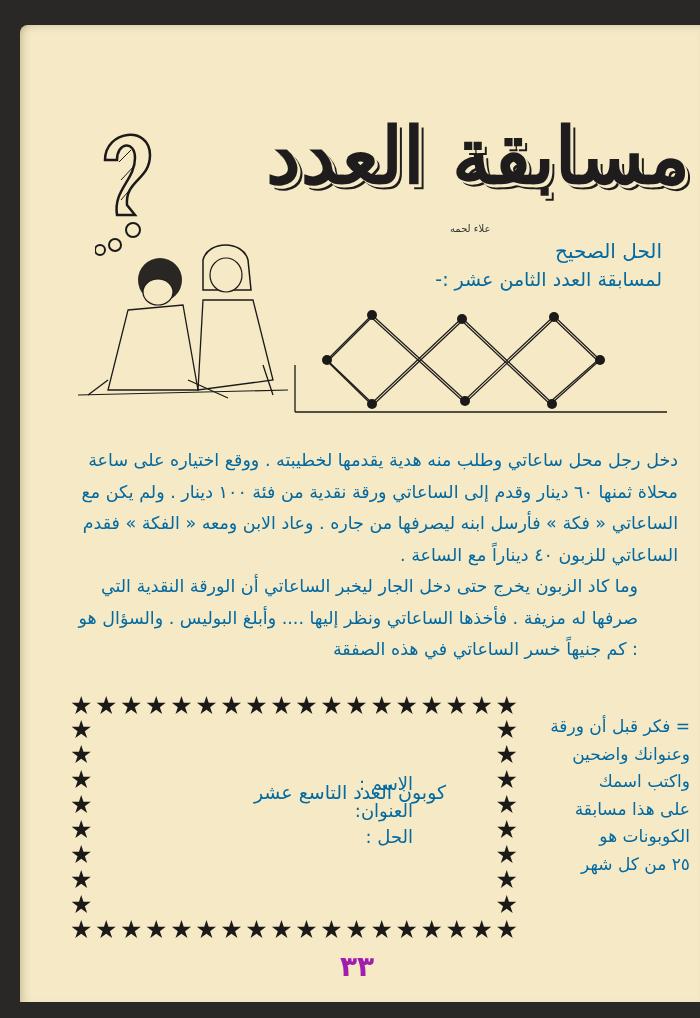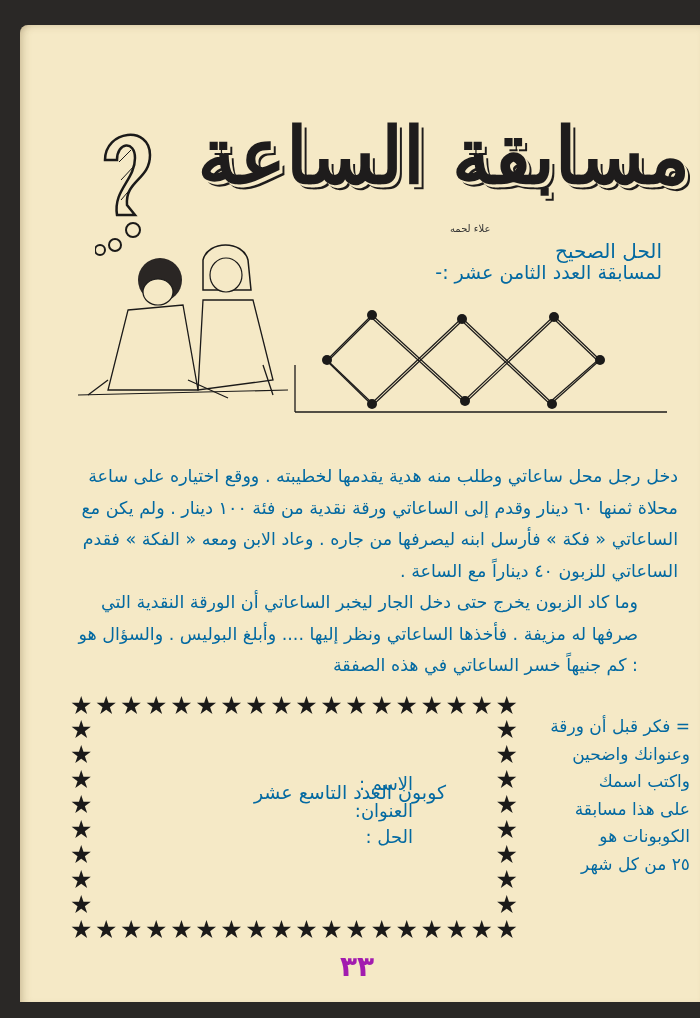--- a/index.html
+++ b/index.html
@@ -9,21 +9,21 @@
   .title-wrap{position:absolute;left:160px;top:70px;width:510px;height:150px;}
   .title{position:absolute;right:0;top:15px;font-family:"DejaVu Serif",serif;font-weight:bold;font-size:78px;color:#1e1c1c;direction:rtl;
         text-shadow:3px 3px 0 #f5e9c6,5px 5px 0 #1e1c1c;letter-spacing:-2px;}
   .signature{position:absolute;left:270px;top:128px;font-size:10px;color:#333;direction:rtl;}
   .qmark{position:absolute;left:95px;top:110px;width:60px;height:140px;}
   .rtl{direction:rtl;text-align:right;font-family:"DejaVu Sans",sans-serif;color:#0369a1;}
   .solution-head{position:absolute;right:58px;top:237px;font-size:20px;line-height:28px;}
   .solution-sub{position:absolute;right:58px;top:268px;font-size:19px;}
   .illus{position:absolute;left:68px;top:230px;width:230px;height:170px;}
   .puzzle{position:absolute;left:292px;top:300px;width:375px;height:115px;}
-  .body-text{position:absolute;left:70px;top:445px;width:608px;font-size:17.5px;line-height:31.5px;margin-top:16px;}
+  .body-text{position:absolute;left:70px;top:445px;width:608px;font-size:17.5px;line-height:31.5px;}
   .body-text p{margin:0;}
   .indent{padding-right:40px;}
   .coupon{position:absolute;left:70px;top:693px;width:448px;height:248px;}
   .stars-row{position:absolute;left:0;width:448px;display:flex;justify-content:space-between;font-size:25px;line-height:25px;color:#1b1a19;}
   .stars-col{position:absolute;top:24px;display:flex;flex-direction:column;justify-content:space-between;height:200px;font-size:25px;line-height:25px;color:#1b1a19;}
   .coupon-title{position:absolute;right:72px;top:50px;font-size:19px;}
   .coupon-field{position:absolute;right:105px;font-size:18px;}
   .side-note{position:absolute;right:15px;top:712px;width:160px;font-size:17px;line-height:27.5px;}
   .page-num{position:absolute;left:340px;top:950px;font-size:28px;font-weight:bold;color:#a21caf;direction:rtl;}
 </style>
@@ -34,37 +34,37 @@
 
   <svg class="qmark" viewBox="0 0 60 140" style="left:75px;top:95px;">
     <path d="M10 40 C10 10,55 5,55 35 C55 60,30 60,32 85 L40 95 L22 95 C18 70,40 60,40 38 C40 20,22 22,22 40 Z" fill="none" stroke="#1b1a19" stroke-width="2.5"></path>
     <path d="M24 42 L36 30 M26 60 L40 45 M26 80 L38 66" stroke="#1b1a19" stroke-width="1"></path>
     <circle cx="38" cy="110" r="7" fill="none" stroke="#1b1a19" stroke-width="2"></circle>
     <circle cx="20" cy="125" r="6" fill="none" stroke="#1b1a19" stroke-width="2"></circle>
     <circle cx="5" cy="130" r="5" fill="none" stroke="#1b1a19" stroke-width="2"></circle>
   </svg>
 
   <div class="title-wrap">
-    <div class="title">مسابقة الساعة</div>
+    <div class="title">مسابقة العدد</div>
     <div class="signature">علاء لحمه</div>
   </div>
 
   <svg class="illus" viewBox="0 0 230 170" style="left:48px;top:205px;">
     <circle cx="92" cy="50" r="22" fill="#2a2624"></circle>
     <ellipse cx="90" cy="62" rx="15" ry="13" fill="#f5e9c6" stroke="#1b1a19" stroke-width="1.2"></ellipse>
     <path d="M135 30 C140 10,175 10,180 30 L183 60 L135 60 Z" fill="none" stroke="#1b1a19" stroke-width="1.5"></path>
     <ellipse cx="158" cy="45" rx="16" ry="17" fill="#f5e9c6" stroke="#1b1a19" stroke-width="1.2"></ellipse>
     <path d="M60 80 L115 75 L130 160 L40 160 Z" fill="none" stroke="#1b1a19" stroke-width="1.3"></path>
     <path d="M135 70 L185 70 L205 150 L130 160 Z" fill="none" stroke="#1b1a19" stroke-width="1.3"></path>
     <path d="M10 165 L220 160" stroke="#1b1a19" stroke-width="1.2"></path>
     <path d="M40 150 L20 165 M120 150 L160 168 M195 135 L205 165" stroke="#1b1a19" stroke-width="1.3"></path>
   </svg>
 
   <div class="rtl solution-head" style="right:38px;top:212px;">الحل الصحيح</div>
-  <div class="rtl solution-sub" style="right:38px;top:236px;">لمسابقة العدد الثامن عشر :-</div>
+  <div class="rtl solution-sub" style="right:38px;top:243px;">لمسابقة العدد الثامن عشر :-</div>
 
   <svg class="puzzle" viewBox="0 0 375 115" style="left:272px;top:275px;">
     <g stroke="#1b1a19" stroke-width="1.2" fill="none">
       <line x1="35" y1="60" x2="80" y2="15"></line>
         <line x1="35" y1="62" x2="80" y2="17"></line>
       <line x1="80" y1="15" x2="173" y2="100"></line>
         <line x1="80" y1="18" x2="172" y2="102"></line>
       <line x1="35" y1="60" x2="80" y2="103"></line>
         <line x1="36" y1="62" x2="80" y2="105"></line>
       <line x1="80" y1="103" x2="170" y2="18"></line>

